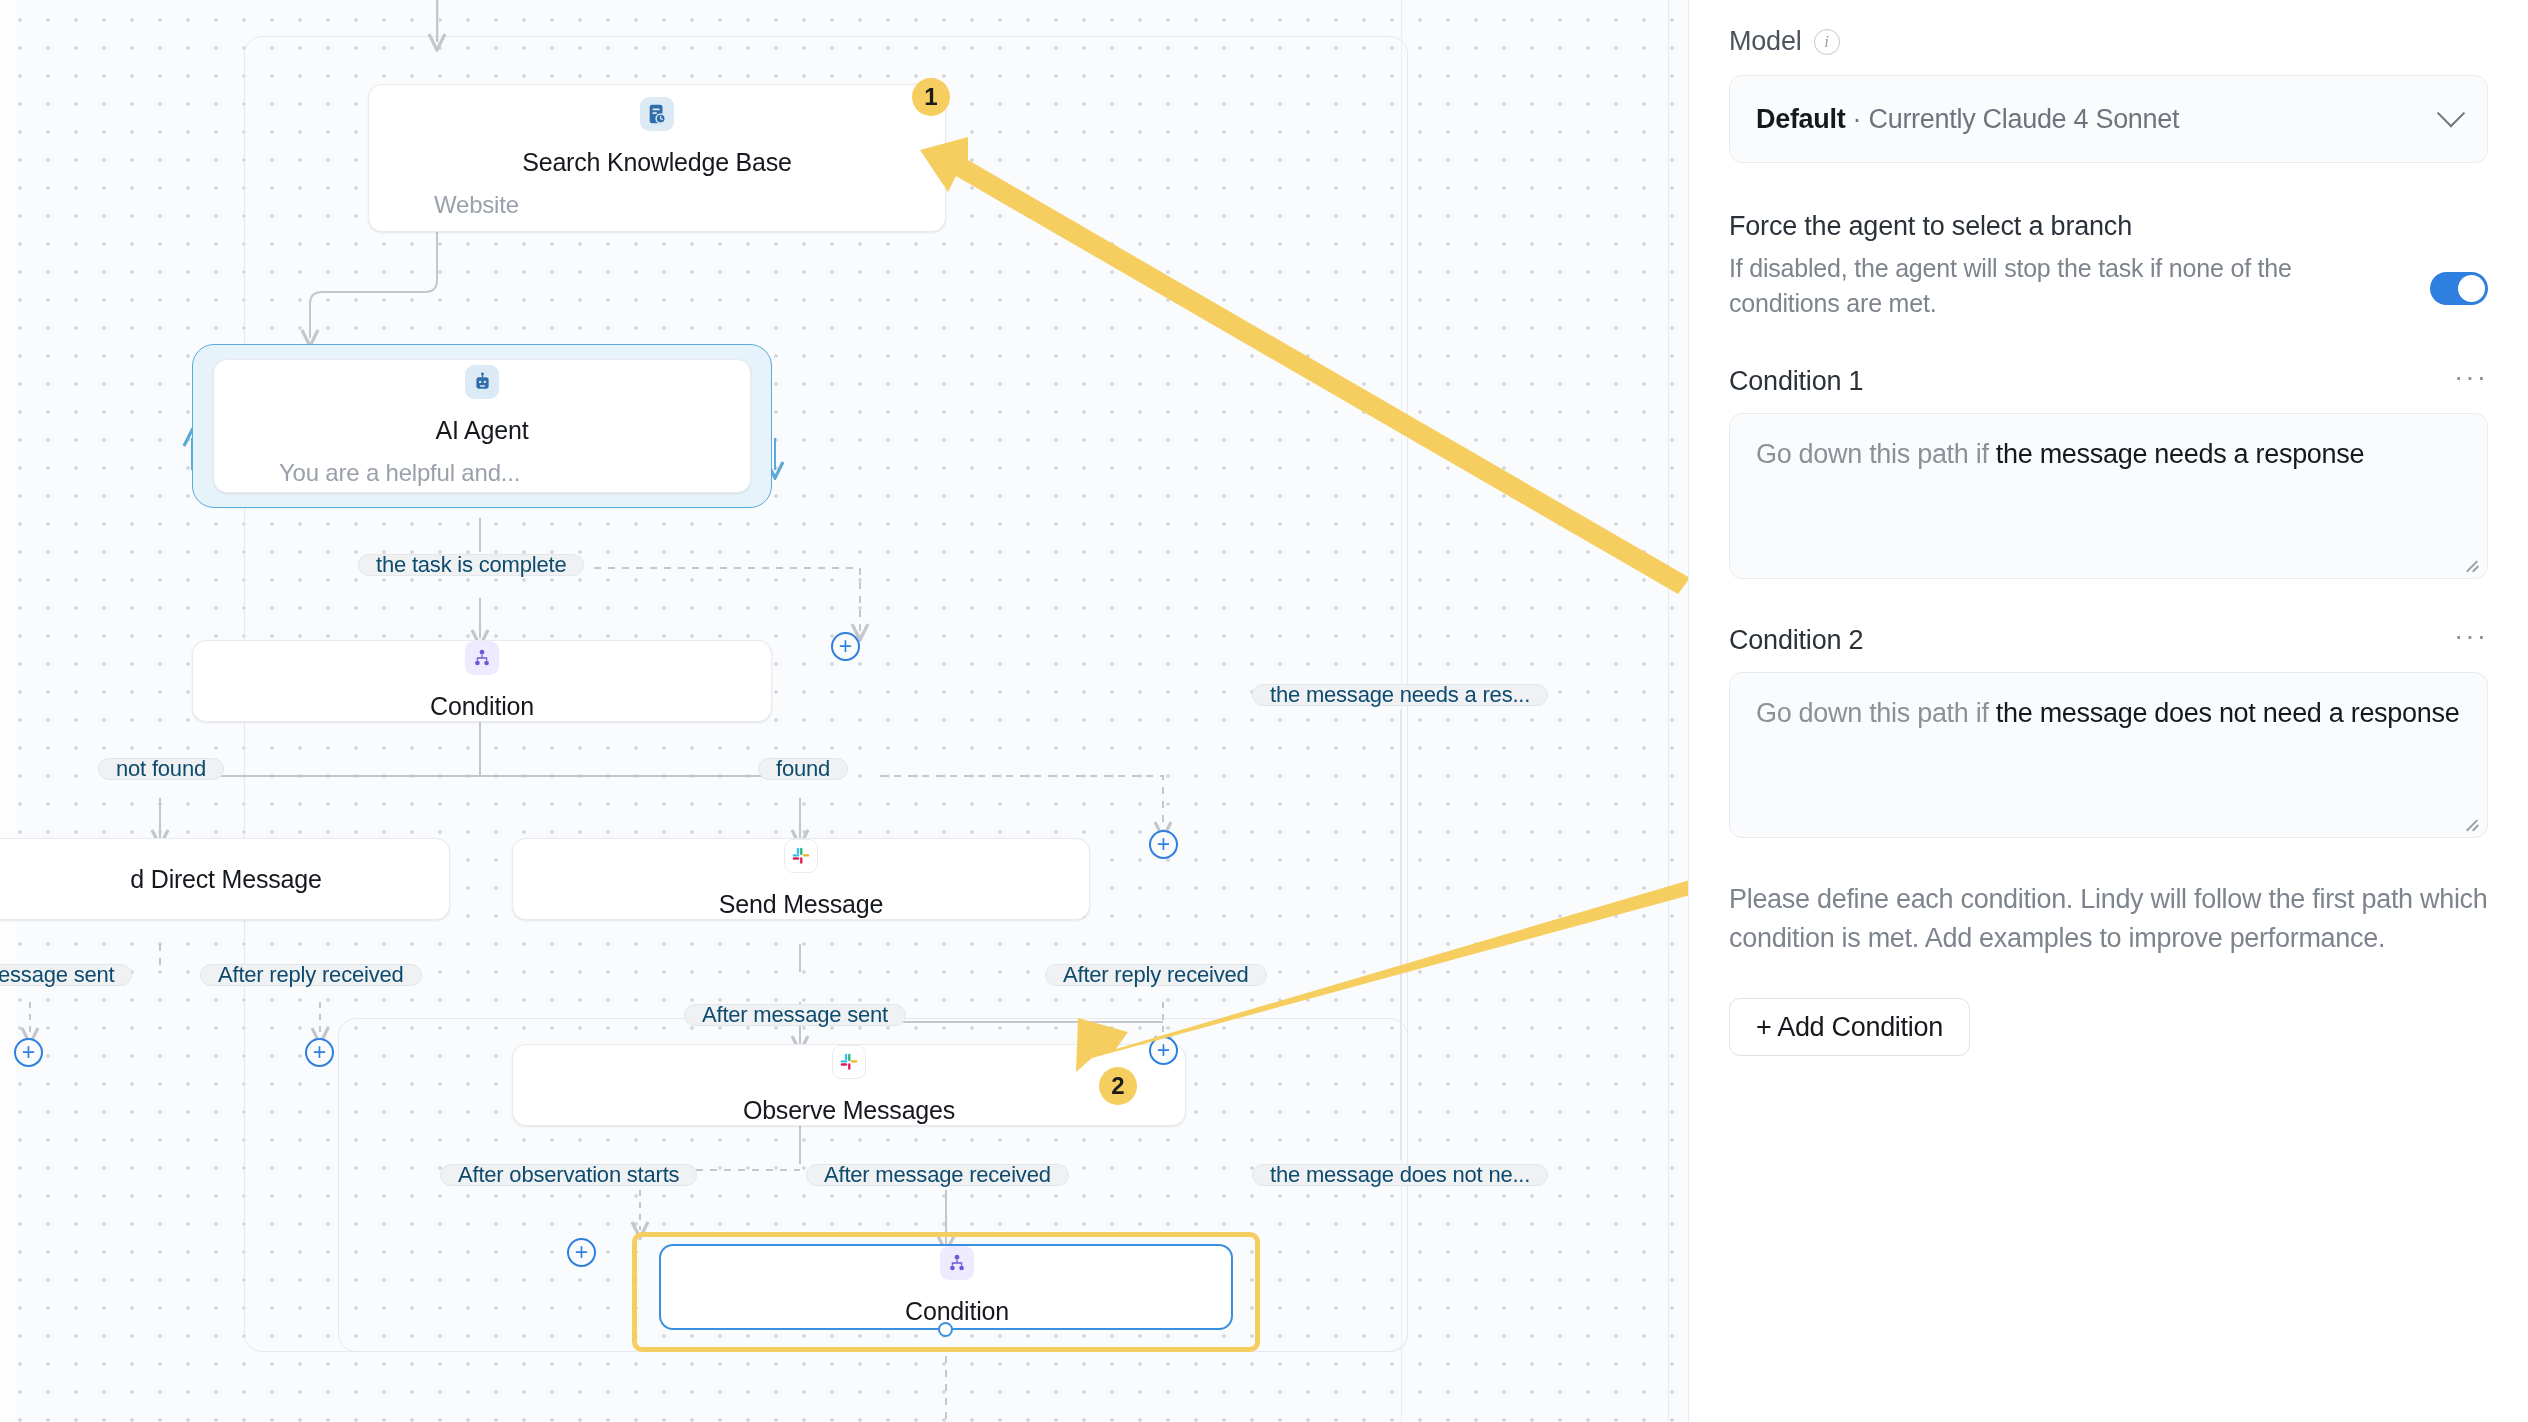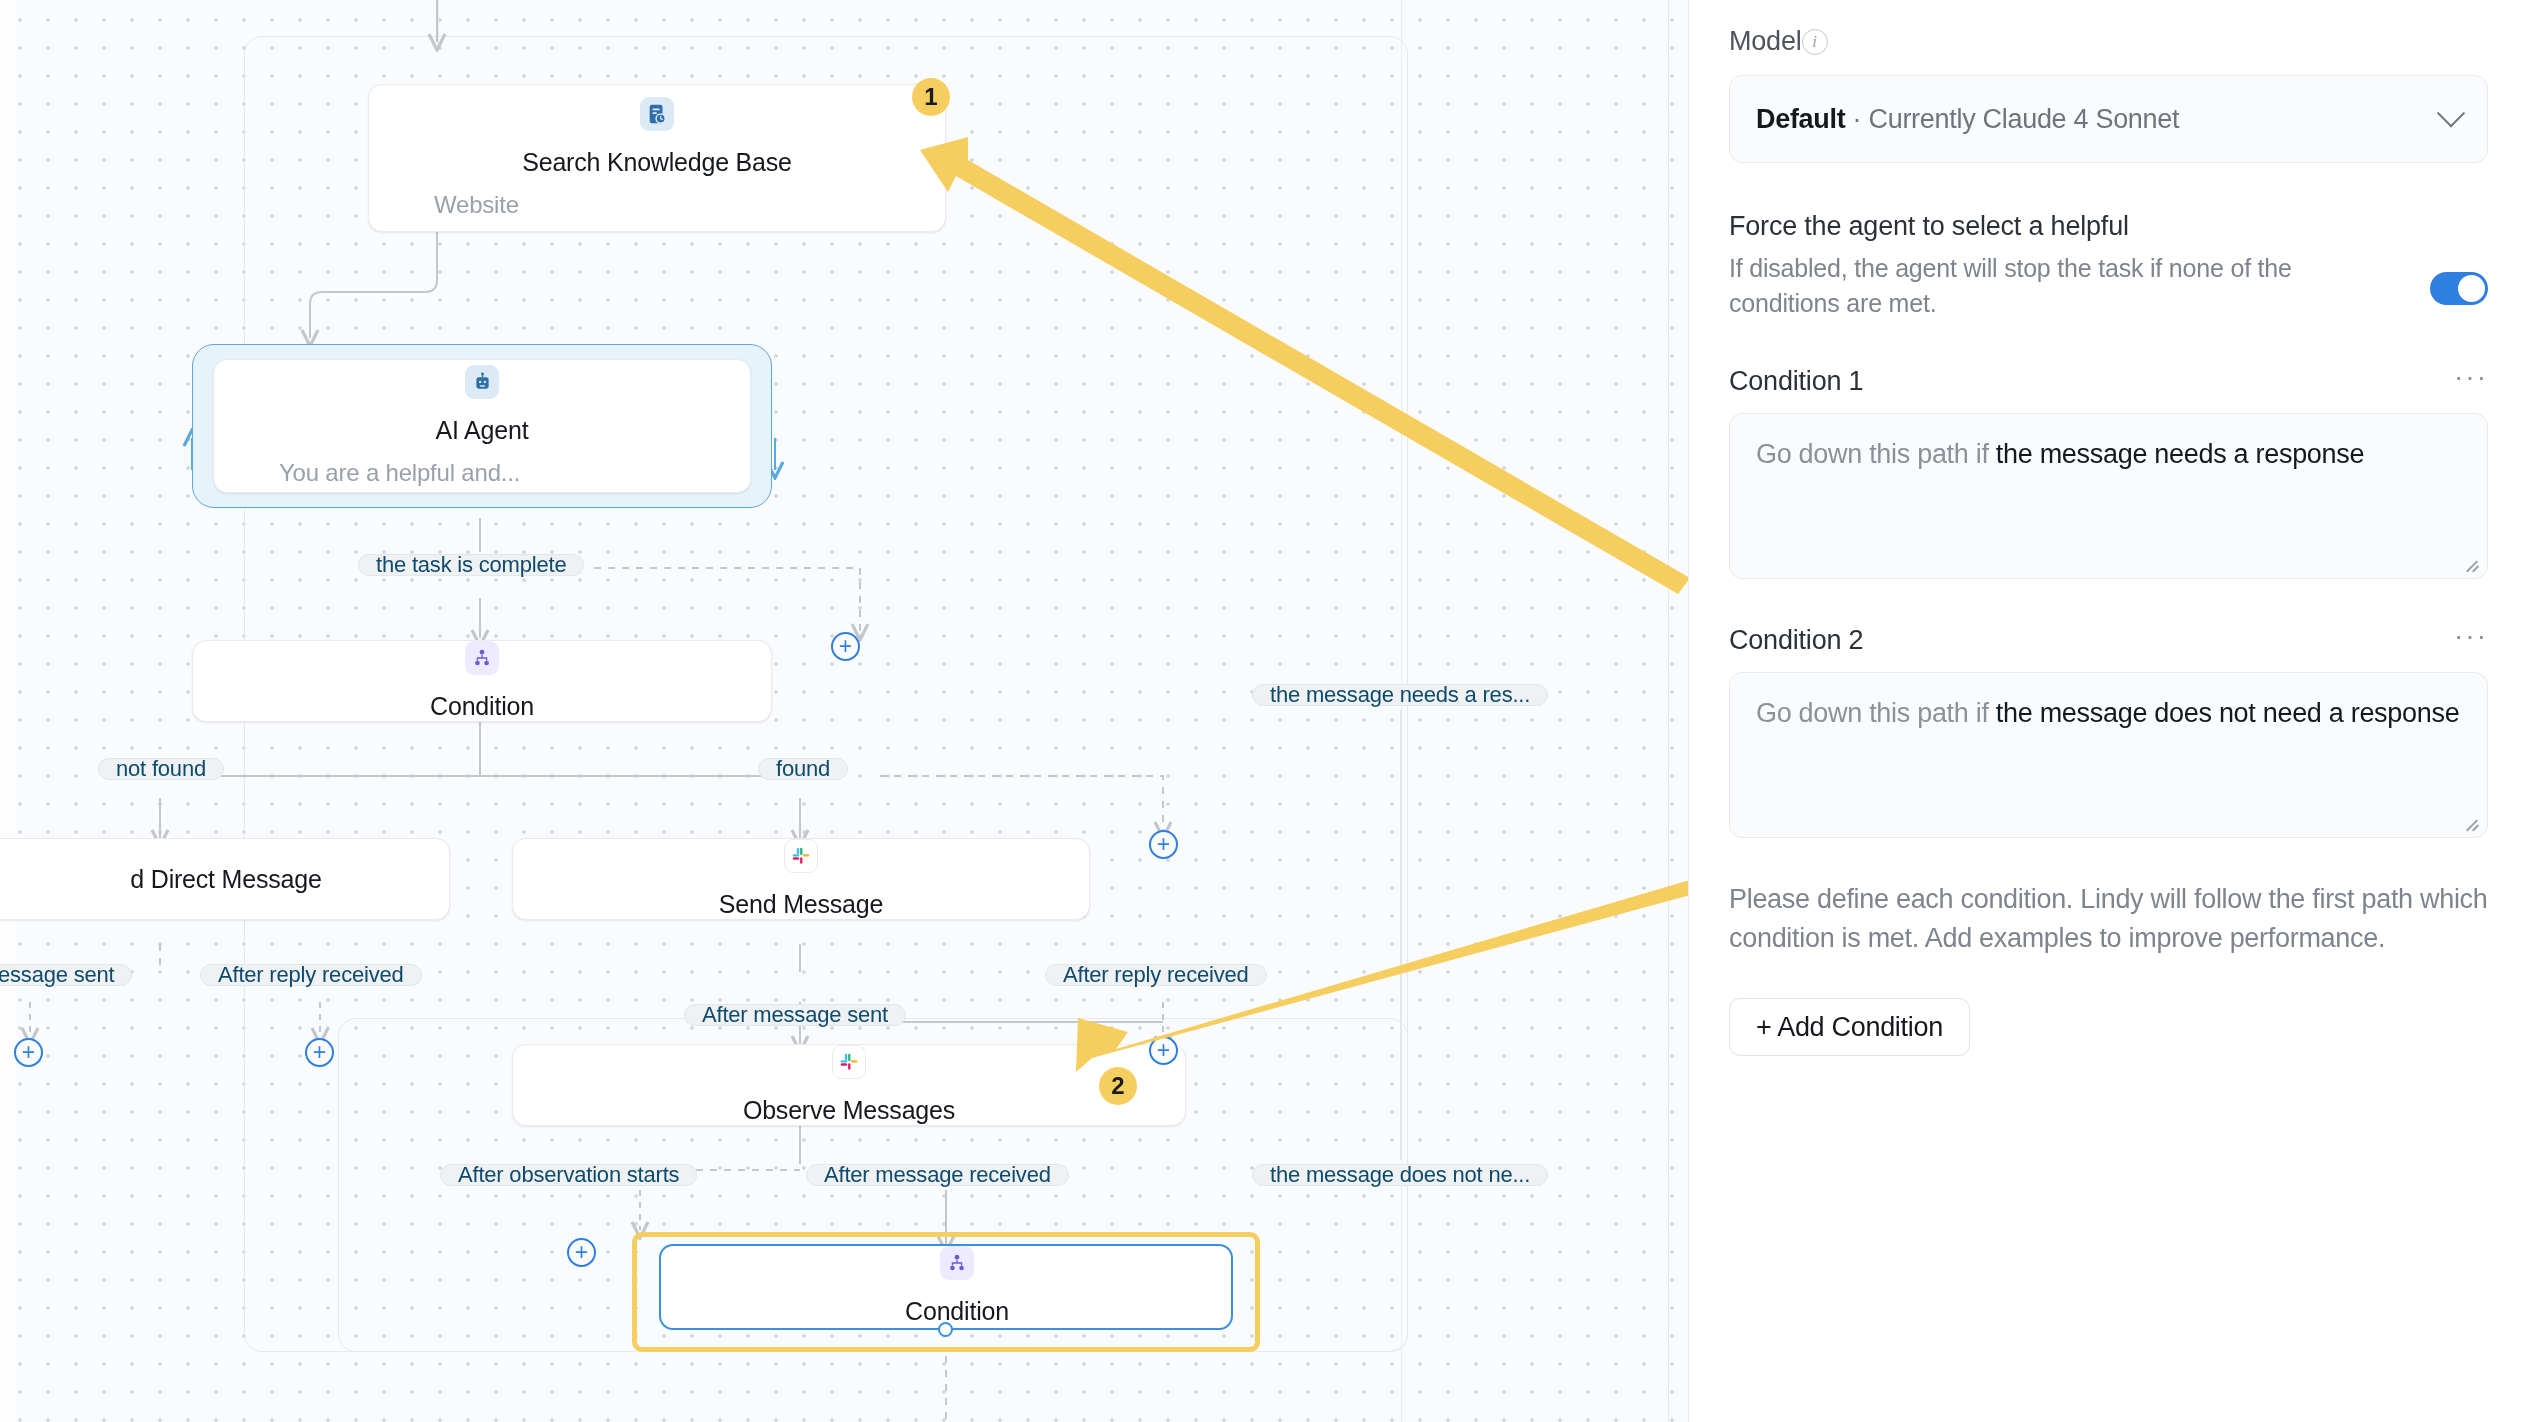--- a/index.html
+++ b/index.html
@@ -140,21 +140,21 @@
   #panel {
     position: absolute; left: 1688px; top: 0;
     width: 840px; height: 1422px;
     background: #ffffff;
     border-left: 1px solid #e9eaed;
     padding: 26px 40px 0 40px;
     overflow: hidden;
   }
   .p-label {
     font-size: 27px; color: #4c535d; letter-spacing: -.2px;
-    display: flex; align-items: center; 
+    display: flex; align-items: center; gap: 12px;
   }
   .info-icon {
     width: 26px; height: 26px; border-radius: 50%;
     border: 1.5px solid #c3c8cf; color: #9aa1ab;
     display: inline-flex; align-items: center; justify-content: center;
     font-size: 17px; font-style: italic; font-family: "Liberation Serif", serif;
   }
   .select-box {
     margin-top: 18px;
     height: 88px;
@@ -445,21 +445,21 @@
     <div class="p-label">
       <span>Model</span>
       <span class="info-icon">i</span>
     </div>
 
     <div class="select-box">
       <span class="select-text"><b>Default</b><span> · Currently Claude 4 Sonnet</span></span>
       <span class="chev"></span>
     </div>
 
-    <div class="force-title">Force the agent to select a helpful</div>
+    <div class="force-title">Force the agent to select a branch</div>
     <div class="force-row">
       <div class="force-desc">If disabled, the agent will stop the task if none of the conditions are met.</div>
       <div class="toggle">
           <i></i>
         </div>
     </div>
 
     
     <div class="cond-head">
       <span class="cond-title">Condition 1</span>

